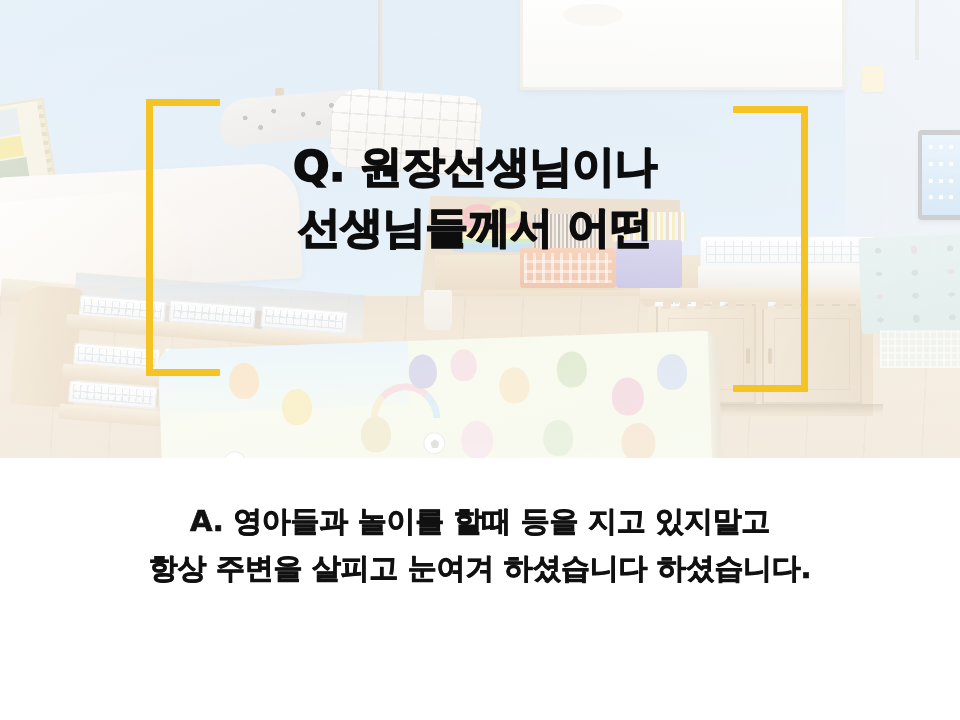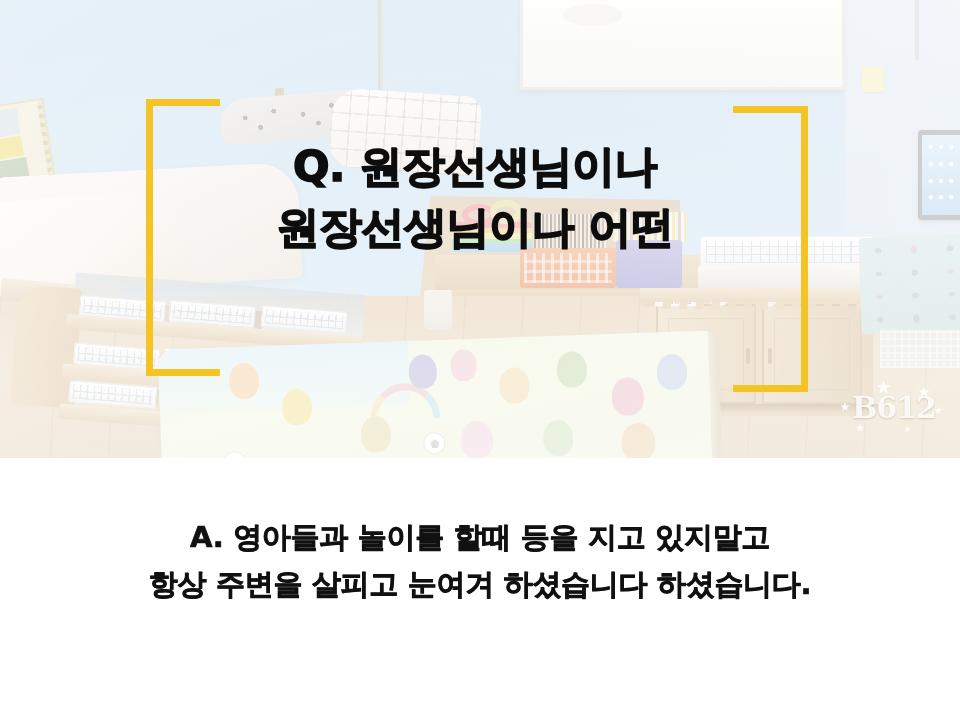--- a/index.html
+++ b/index.html
@@ -479,21 +479,20 @@
   }
   #answer-text {
     position:absolute; left:0; top:40px; width:960px;
     text-align:center;
     color:#111111;
     font-size:29px;
     font-weight:bold;
     line-height:1.63;
     letter-spacing:-0.3px;
     font-family:"DejaVu Sans","Liberation Sans",sans-serif;
-    margin-top:16px;
     -webkit-text-stroke:0.7px #111111;
   }
   #answer-text .aline { display:block; white-space:nowrap; }
 </style>
 </head>
 <body>
 
 <div id="stage">
 
   <div id="photo">
@@ -623,32 +622,23 @@
     <div class="br-h bot"></div>
   </div>
   <div class="bracket" id="bracket-right">
     <div class="br-h top"></div>
     <div class="br-v"></div>
     <div class="br-h bot"></div>
   </div>
 
   <div id="question">
     <span class="qline">Q. 원장선생님이나</span>
-    <span class="qline">원장선생님이나 어떤</span>
+    <span class="qline">선생님들께서 어떤</span>
   </div>
 
-  <div id="watermark">
-    <div class="star st1"></div>
-    <div class="star st2"></div>
-    <div class="star st3"></div>
-    <div class="star st4"></div>
-    <div class="star st5"></div>
-    <div class="star st6"></div>
-    <div class="wm-text">B612</div>
-  </div>
 
   <div id="answer">
     <div id="answer-text">
       <span class="aline">A. 영아들과 놀이를 할때 등을 지고 있지말고</span>
       <span class="aline">항상 주변을 살피고 눈여겨 하셨습니다 하셨습니다.</span>
     </div>
   </div>
 
 </div>
 

